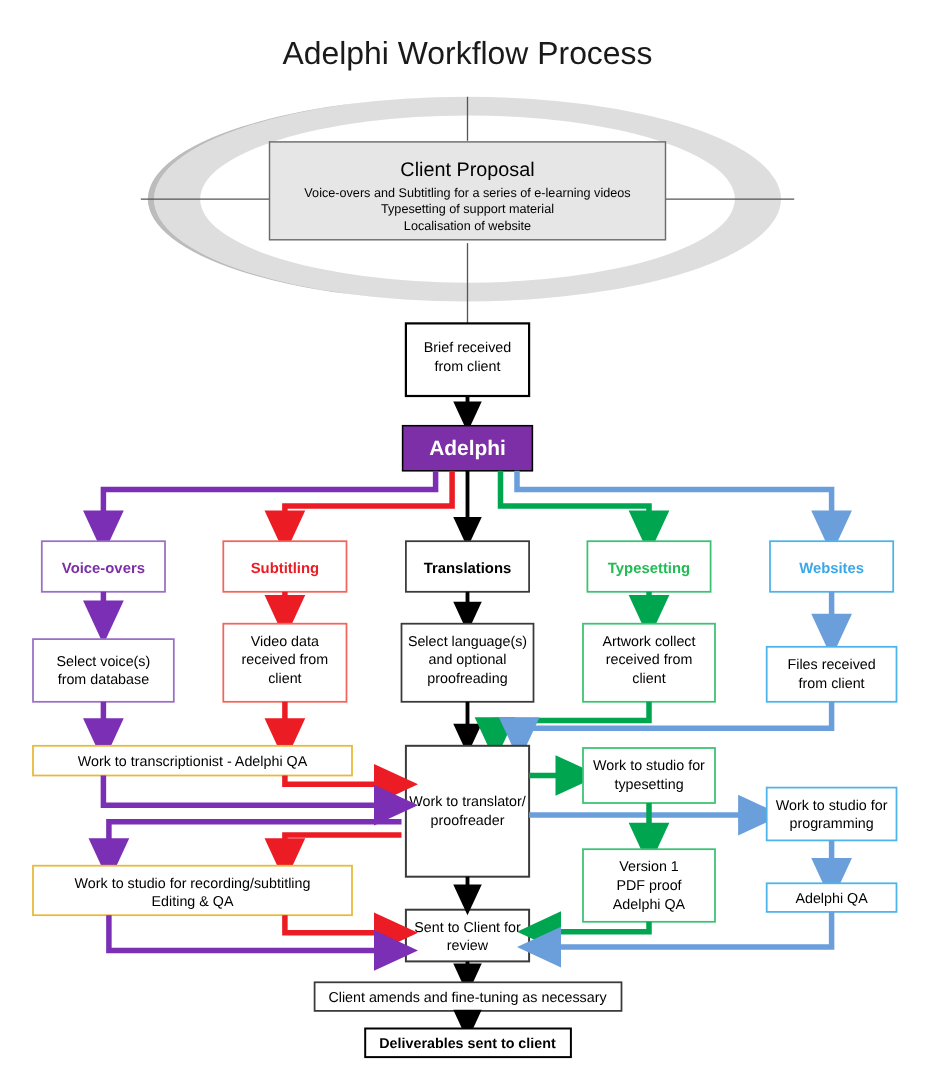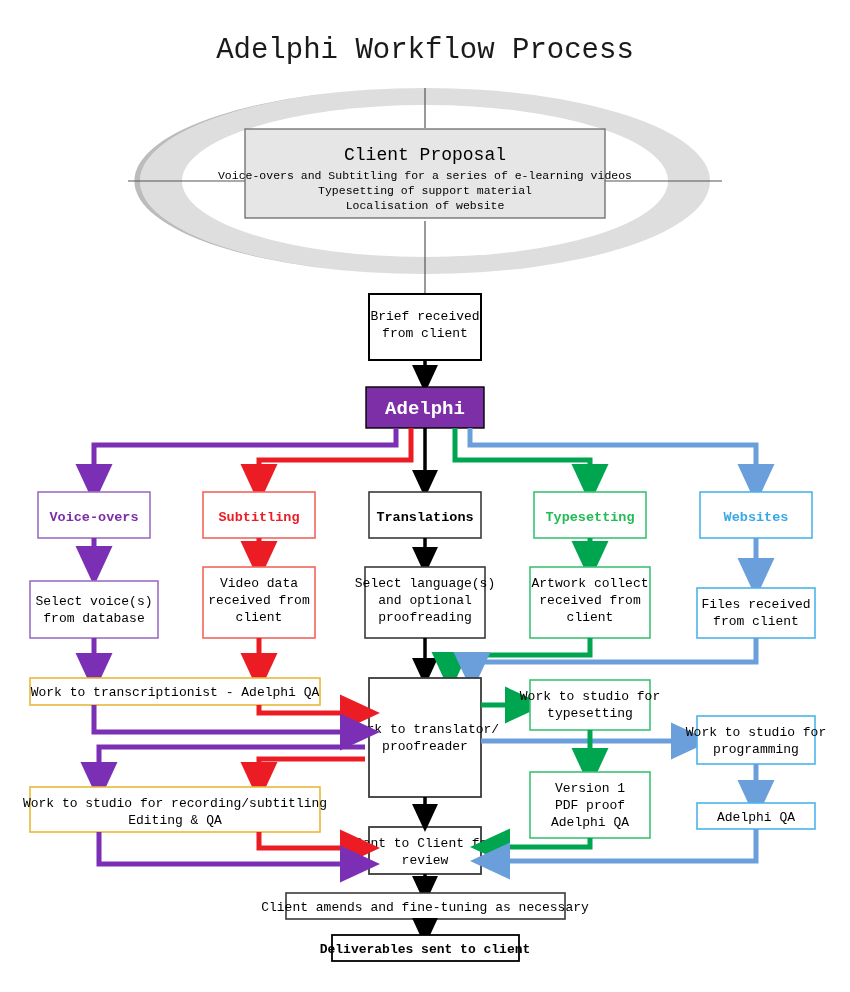--- a/index.html
+++ b/index.html
@@ -1,17 +1,17 @@
 <!DOCTYPE html>
 <html><head>
 <meta charset="utf-8">
 <style>
   html,body{margin:0;padding:0;background:#ffffff;}
   body{width:850px;height:992px;font-family:"Liberation Sans",sans-serif;overflow:hidden;}
-  #stage{position:relative;width:850px;height:992px;font-family:Liberation Mono, monospace;}
+  #stage{position:relative;width:850px;height:992px;}
   svg{position:absolute;left:0;top:0;}
   .ttl{font-size:29px;fill:#1a1a1a;}
   .boxtext{font-size:13px;fill:#000000;}
   .boxtext.small{font-size:11.5px;}
   .hdr{font-size:13.5px;font-weight:bold;}
   .bold{font-weight:bold;}
   .cp-title{font-size:18px;fill:#000;}
 </style>
 </head>
 <body>

